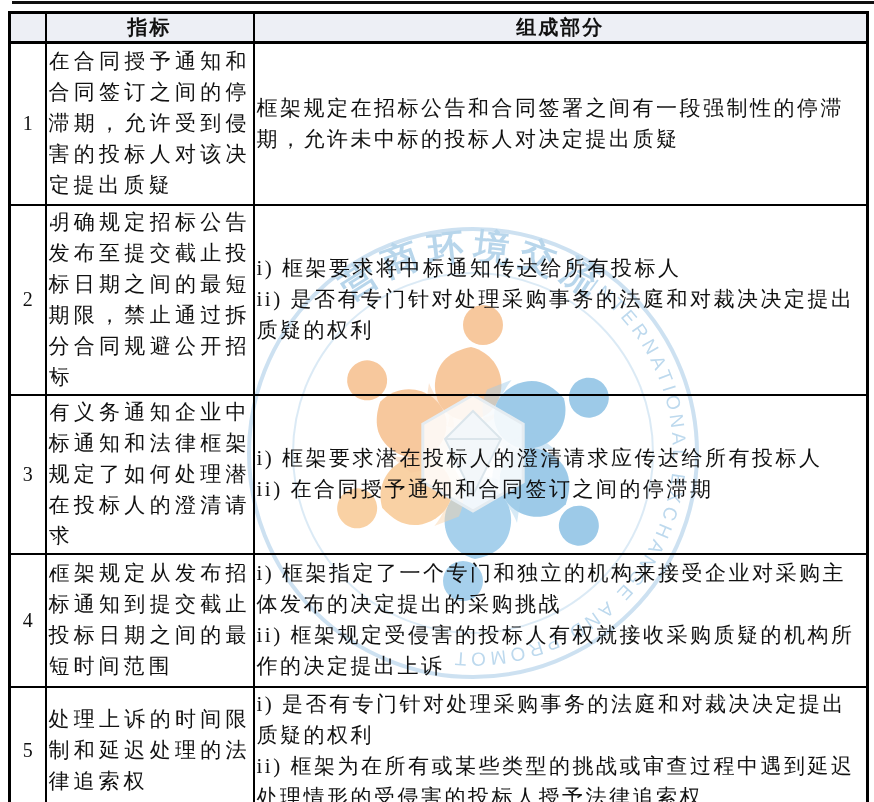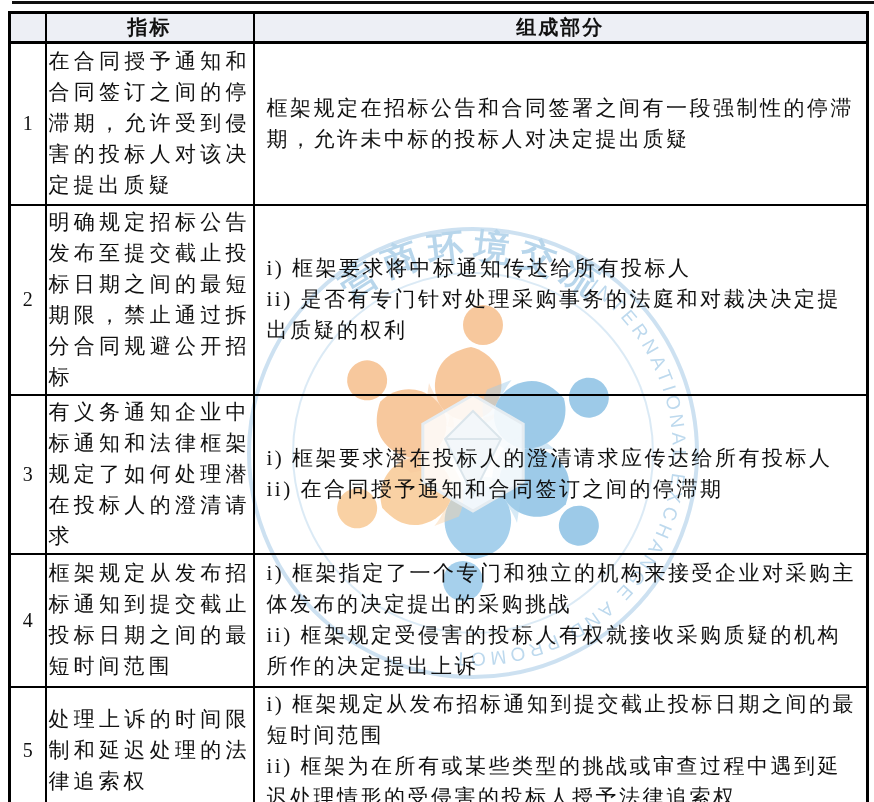--- a/index.html
+++ b/index.html
@@ -37,24 +37,25 @@
     letter-spacing:2px;
   }
   td.num {
     text-align:center; font-size:20px; padding:0;
     background:transparent;
   }
   td.ind {
     font-size:21px; line-height:31px; letter-spacing:4px;
     padding:1px 2px; text-align:justify; text-justify:inter-character;
     background:transparent;
+    border-radius:30px;
   }
   td.comp {
     font-size:21px; line-height:31px; letter-spacing:2.5px;
-    padding:1px 8px 1px 12px;
+    padding:1px 8px 1px 2px;
     background:transparent;
   }
   td.comp p { margin:0; }
   tr.r1 { height:162px; }
   tr.r2 { height:185px; }
   tr.r3 { height:156px; }
   tr.r4 { height:133px; }
   tr.r5 { height:121px; }
 </style>
 </head>
@@ -143,19 +144,19 @@
         <td class="ind">框架规定从发布招标通知到提交截止投标日期之间的最短时间范围</td>
         <td class="comp">
           <p>i) 框架指定了一个专门和独立的机构来接受企业对采购主体发布的决定提出的采购挑战</p>
           <p>ii) 框架规定受侵害的投标人有权就接收采购质疑的机构所作的决定提出上诉</p>
         </td>
       </tr>
       <tr class="r5">
         <td class="num">5</td>
         <td class="ind">处理上诉的时间限制和延迟处理的法律追索权</td>
         <td class="comp">
-          <p>i) 框架规定从发布招标通知到提交截止投标日期之间的最短时间范围</p>
+          <p>i) 是否有专门针对处理采购事务的法庭和对裁决决定提出质疑的权利</p>
           <p>ii) 框架为在所有或某些类型的挑战或审查过程中遇到延迟处理情形的受侵害的投标人授予法律追索权</p>
         </td>
       </tr>
     </tbody>
   </table>
 </div>
 
 </body></html>

